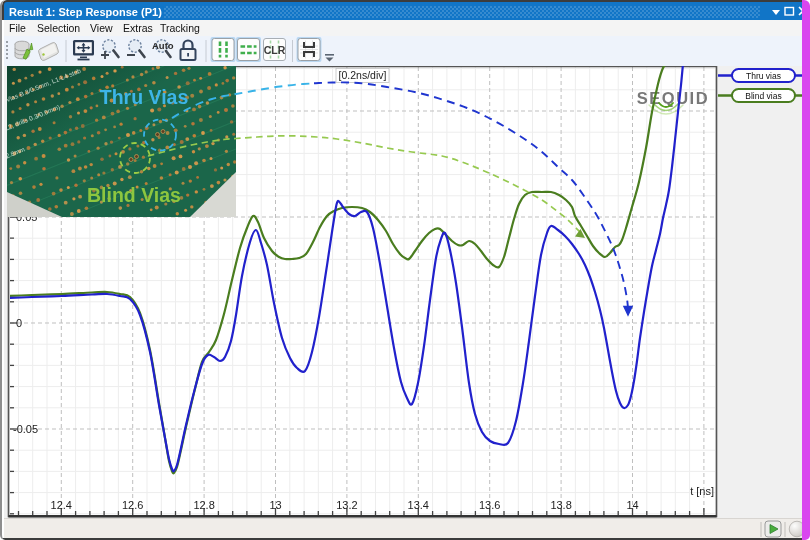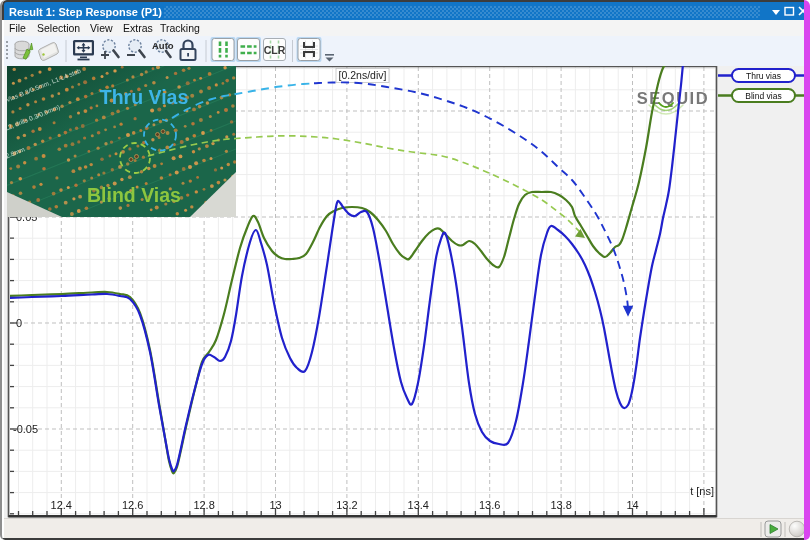--- a/index.html
+++ b/index.html
@@ -1,17 +1,17 @@
 <!DOCTYPE html>
 <html><head><meta charset="utf-8">
 <style>
 html,body{margin:0;padding:0;width:810px;height:540px;overflow:hidden;
 font-family:"Liberation Sans",sans-serif;}
 #win{position:relative;width:810px;height:540px;background:#fff;overflow:hidden;
-border-left:2px solid #8e8e8e;border-right:6px solid #d946ef;box-sizing:border-box;
+border-left:2px solid #8e8e8e;border-right:8px solid #d946ef;box-sizing:border-box;
 border-radius:6px 6px 5px 5px;}
 #titlebar{position:absolute;left:0;top:0;width:810px;height:20px;
 background:#1175c7;border-top:2px solid #3c3c3c;border-left:2px solid #3c3c3c;
 border-right:2px solid #3c3c3c;border-radius:5px 5px 0 0;box-sizing:border-box;}
 #titletext{position:absolute;left:5px;top:4px;color:#fff;font-size:11px;font-weight:bold;}
 #dither{position:absolute;left:160px;top:4px;width:596px;height:12px;
 background-image:linear-gradient(45deg,rgba(255,255,255,.16) 25%,transparent 25%,transparent 75%,rgba(255,255,255,.16) 75%),
 linear-gradient(45deg,rgba(255,255,255,.16) 25%,transparent 25%,transparent 75%,rgba(255,255,255,.16) 75%);
 background-size:4px 4px;background-position:0 0,2px 2px;}
 #menubar{position:absolute;left:2px;top:20px;width:806px;height:16px;background:#f4f4f4;

